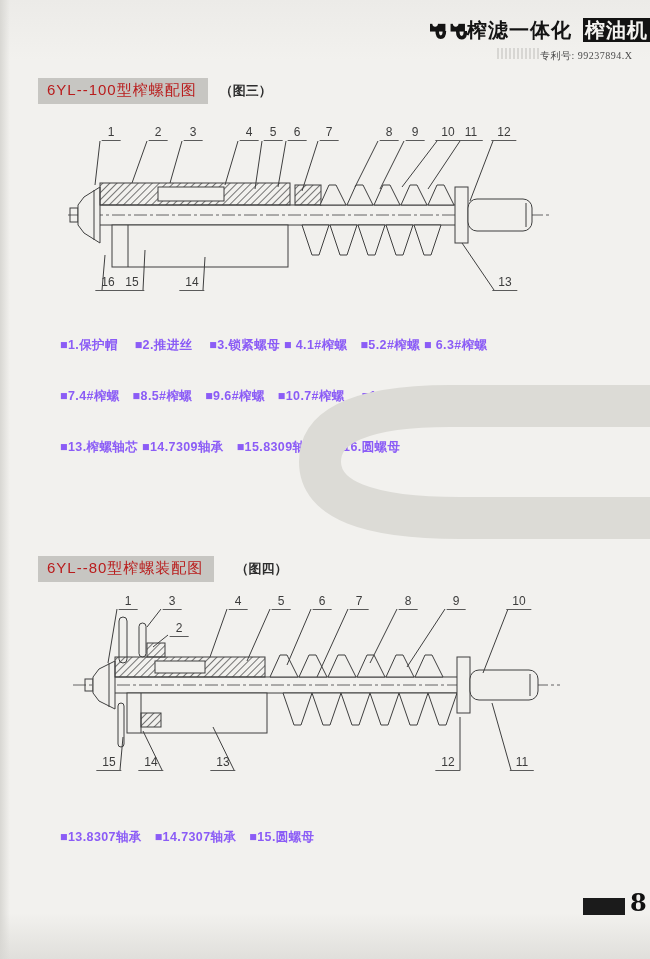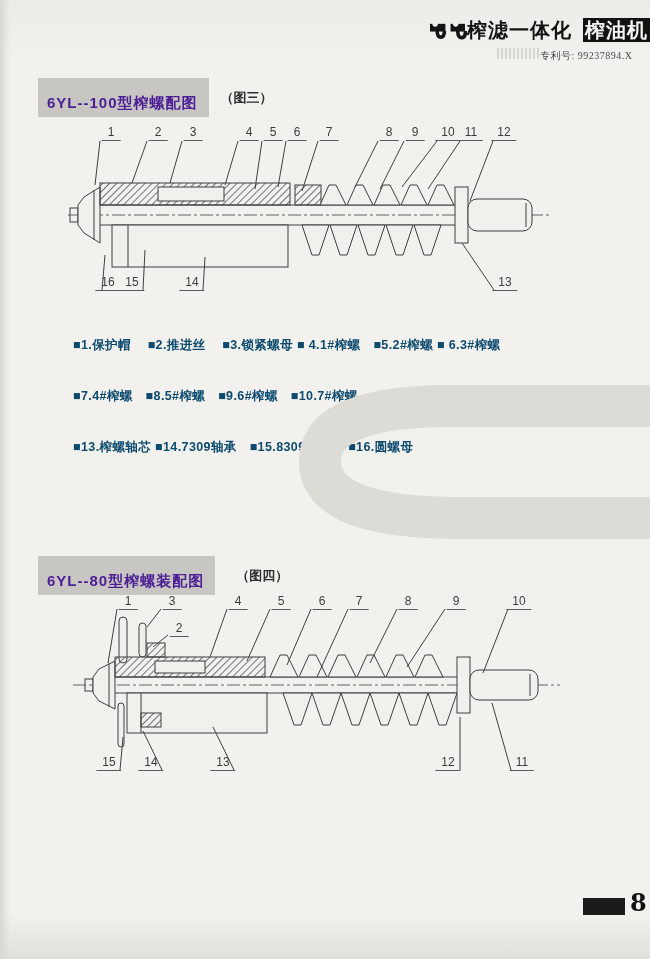--- a/index.html
+++ b/index.html
@@ -17,34 +17,34 @@
   
   .brand-row{position:absolute;top:12px;left:430px;width:220px;height:36px;display:flex;align-items:center;}
   .brand-text{font-family:"DejaVu Serif", serif;font-weight:bold;font-size:20px;letter-spacing:1px;color:#131313;white-space:nowrap;}
   .brand-inverse{background:#131313;color:#f5f4f1;padding:0 2px;margin-left:11px;}
   .patent-line{position:absolute;top:49px;left:540px;font-size:10px;color:#4b4b4b;letter-spacing:.5px;white-space:nowrap;font-family:Liberation Serif, serif;}
   .ghost-text{position:absolute;top:48px;left:497px;width:44px;height:11px;opacity:.45;filter:blur(.6px);
     background:repeating-linear-gradient(90deg,#b9b8b4 0 2px,transparent 2px 4px);}
 
   
   .fig-title-row{position:absolute;display:flex;align-items:center;}
-  .title-chip{background:#c7c6c2;color:#4c1d95;font-weight:bold;font-size:15px;letter-spacing:1px;padding:16px 11px 4px 9px;white-space:nowrap;}
+  .title-chip{background:#c7c6c2;color:#b91c1c;font-weight:normal;font-size:15px;letter-spacing:1px;padding:3px 11px 4px 9px;white-space:nowrap;}
   .fig-tag{margin-left:12px;font-size:13px;font-weight:bold;color:#2e2e2e;white-space:nowrap;}
 
   
   .fig-box{position:absolute;}
   .fig-box svg{position:absolute;left:0;top:0;}
   .callout{
     position:absolute;transform:translateX(-50%);
     font-family:"Liberation Sans", sans-serif;font-size:12px;color:#3c3c3c;
     border-bottom:1.3px solid #5a5a5a;padding:0 6px 1px;line-height:1.1;
   }
 
   
-  .legend{position:absolute;left:73px;width:470px;font-size:12.5px;font-weight:bold;color:#0c4a6e;line-height:17px;letter-spacing:.4px;white-space:pre-wrap;}
+  .legend{position:absolute;left:60px;width:470px;font-size:12.5px;font-weight:bold;color:#8b5cf6;line-height:17px;letter-spacing:.4px;white-space:pre-wrap;}
   .legend div{white-space:nowrap;}
 
   
   .watermark{position:absolute;left:0;top:330px;pointer-events:none;}
 
   
   .page-footer{position:absolute;left:560px;top:888px;width:90px;height:40px;}
   .footer-bar{position:absolute;left:23px;top:10px;width:42px;height:17px;background:#1b1b1b;}
   .page-num{position:absolute;left:70px;top:0;font-family:"DejaVu Serif", serif;font-weight:bold;font-size:24px;color:#111;}
 </style>
@@ -245,18 +245,19 @@
     <span class="callout" style="left: 401px; top: 10px;">9</span>
     <span class="callout" style="left: 464px; top: 10px;">10</span>
     <span class="callout" style="left: 54px; top: 171px;">15</span>
     <span class="callout" style="left: 96px; top: 171px;">14</span>
     <span class="callout" style="left: 168px; top: 171px;">13</span>
     <span class="callout" style="left: 393px; top: 171px;">12</span>
     <span class="callout" style="left: 467px; top: 171px;">11</span>
   </div>
 
 <div class="legend" style="top:795px;">
+  <div>■13.8307轴承　■14.7307轴承　■15.圆螺母</div>
 </div>
 
 <div class="page-footer">
   <div class="footer-bar"></div>
   <div class="page-num">8</div>
 </div>
 
 </body></html>

